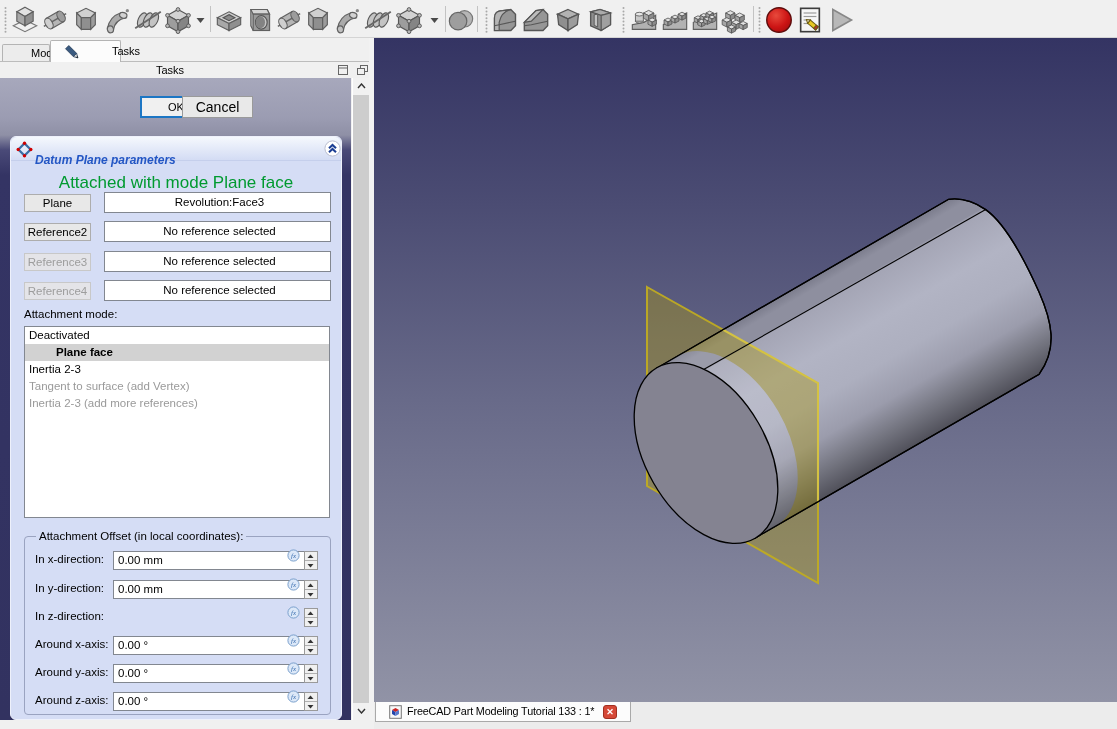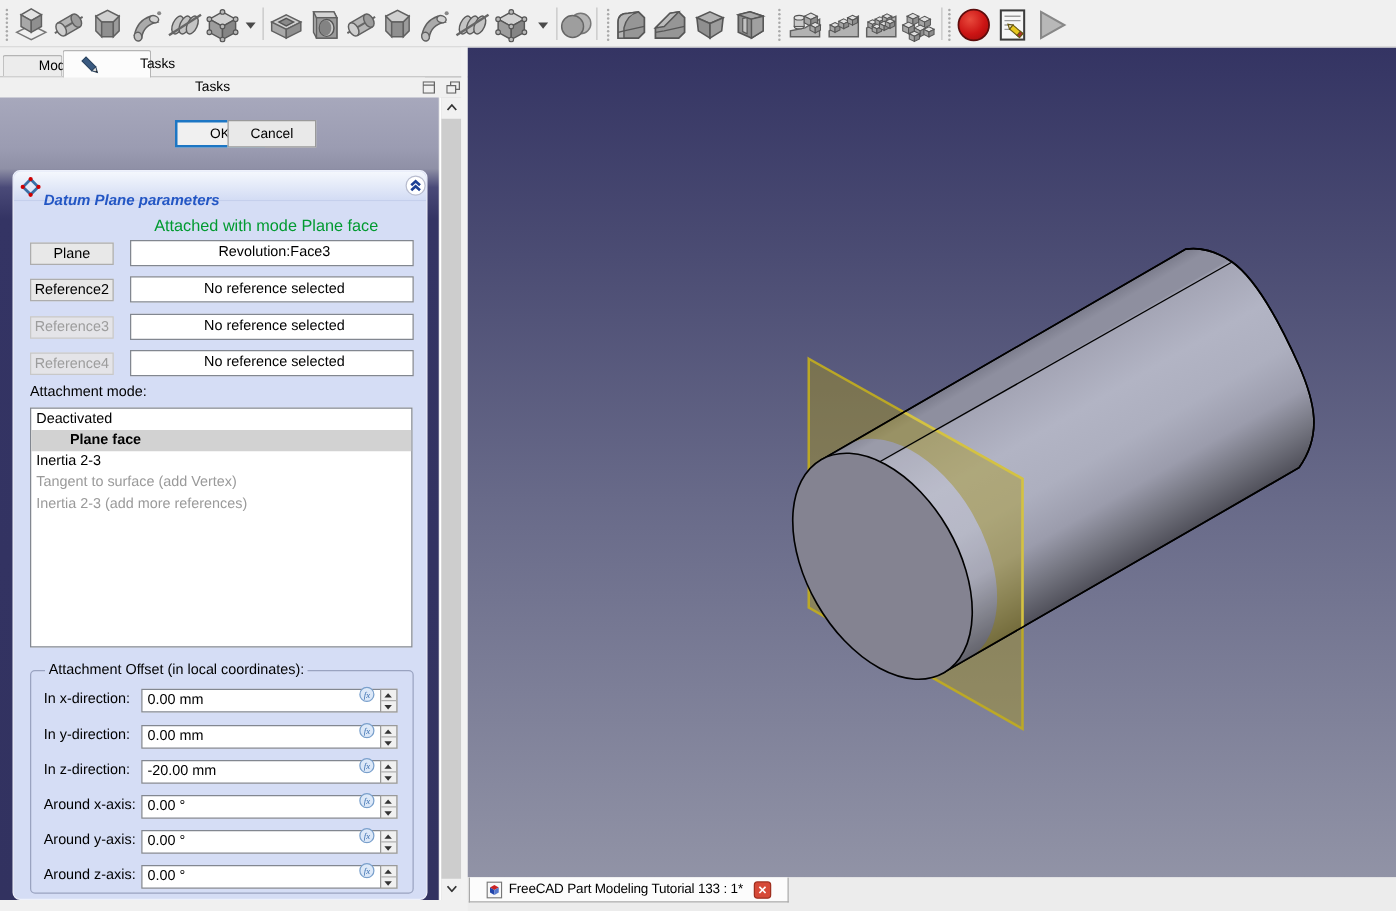--- a/index.html
+++ b/index.html
@@ -16,27 +16,27 @@
 .scroll { position:absolute; left:0; top:78px; width:351px; height:642px; overflow:hidden;
   background:linear-gradient(#a7a8bc 0px, #9b9cb2 40px, #8f90a6 57px, #4a4a78 72px, #343464 97px, #323260 642px); }
 .sbar { position:absolute; left:352px; top:78px; width:17px; height:642px; background:#cdcdcd;
   border-left:1px solid #ffffff; }
 .sbtn { position:absolute; left:0; width:17px; height:17px; background:#f1f1f1; color:#404040;
   font-size:9px; text-align:center; line-height:16px; }
 .splitter { position:absolute; left:369px; top:38px; width:5px; height:691px; background:#f2f2f2; }
 .okbtn { position:absolute; left:100px; top:18px; width:72px; height:22px; background:#f0f0f0;
   border:2px solid #1c76c4; font-size:11px; text-align:center; line-height:18px; color:#000;margin-left:40px; }
 .cancelbtn { position:absolute; left:182px; top:18px; width:71px; height:22px; background:#e9e9e9;
-  border:1px solid #9a9a9a; font-size:11px; text-align:center; line-height:20px; color:#000; }
+  border:1px solid #9a9a9a; font-size:14px; text-align:center; line-height:20px; color:#000; }
 .datum { position:absolute; left:10px; top:58px; width:332px; height:584px; background:#d5ddf5;
   border-radius:6px; border:1px solid #eef1fb; }
 .dhead { position:absolute; left:0; top:0; width:330px; height:24px; border-radius:6px 6px 0 0;
   background:linear-gradient(#f5f8fd, #d3dcf4); border-bottom:1px solid #c5cfec; }
 .dtitle { position:absolute; left:24px; top:16px; font-size:12px; font-weight:bold; color:#2356c4;font-style:italic; }
-.greenmsg { position:absolute; left:0; top:36px; width:330px; text-align:center; font-size:13px; color:#009a30;margin-left:37px; }
+.greenmsg { position:absolute; left:0; top:36px; width:330px; text-align:center; font-size:17px; color:#009a30; }
 .refbtn { position:absolute; left:13px; width:67px; height:18px; background:#e8e8e8; border:1px solid #adadad;
   font-size:11.5px; text-align:center; line-height:16px; color:#000; }
 .refbtn.dis { background:#e4e4e8; border-color:#c8c8c8; color:#9d9d9d; }
 .refinput { position:absolute; left:93px; width:227px; height:21px; background:#fff; border:1px solid #828790;
   font-size:11.5px; line-height:19px; padding-left:4px; color:#000;text-align:center; }
 .amlabel { position:absolute; left:13px; top:171px; font-size:11.5px; color:#000; }
 .amlist { position:absolute; left:13px; top:189px; width:306px; height:192px; background:#fff;
   border:1px solid #828790; font-size:11.5px; color:#000; }
 .amlist div { height:17px; line-height:17px; padding-left:4px; }
 .amlist .sel { background:#d2d2d2; font-weight:bold;padding-left:31px; }
@@ -410,21 +410,20 @@
   </svg>
   <div class="spin" style="top:443px">
     <div class="spup"><svg width="7" height="5" viewBox="0 0 7 5">
             <polygon points="3.5,0.5 6.5,4 0.5,4" fill="#333"></polygon>
           </svg></div>
     <div class="spdn"><svg width="7" height="5" viewBox="0 0 7 5">
             <polygon points="0.5,1 6.5,1 3.5,4.5" fill="#333"></polygon>
           </svg></div>
   </div>
   <div class="flabel" style="top:473px">In z-direction:</div>
-  <div class="finput" style="top:471px">-20.00 mm</div>
   <svg class="fx" style="top:469px" width="13" height="13" viewBox="0 0 13 13">
     <circle cx="6.5" cy="6.5" r="5.6" fill="#dce8f8" stroke="#7aa0cc" stroke-width="1"></circle>
     <text x="6.5" y="9" font-size="7" font-style="italic" fill="#3a6fb0" text-anchor="middle" font-family="Liberation Serif">fx</text>
   </svg>
   <div class="spin" style="top:471px">
     <div class="spup"><svg width="7" height="5" viewBox="0 0 7 5">
             <polygon points="3.5,0.5 6.5,4 0.5,4" fill="#333"></polygon>
           </svg></div>
     <div class="spdn"><svg width="7" height="5" viewBox="0 0 7 5">
             <polygon points="0.5,1 6.5,1 3.5,4.5" fill="#333"></polygon>

